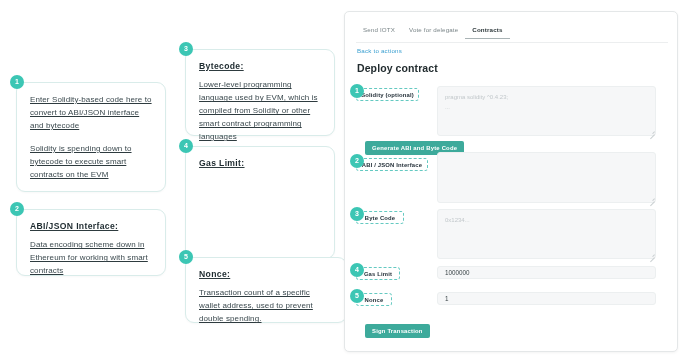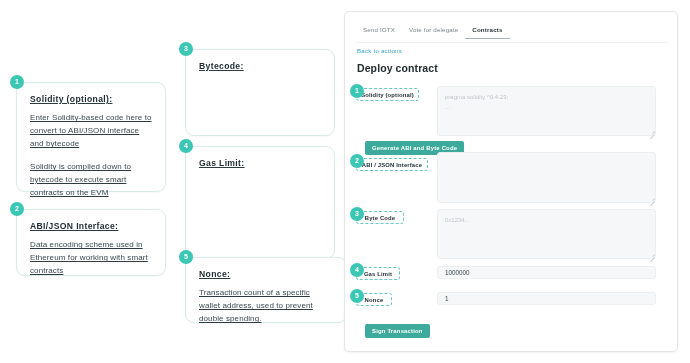--- a/index.html
+++ b/index.html
@@ -197,34 +197,34 @@
     padding: 0 7px;
     cursor: pointer;
     white-space: nowrap;
   }
 </style>
 </head>
 <body>
 
 <div class="badge" style="left:10px; top:75px;">1</div>
 <div class="anno-card" style="left:16px; top:82px; width:150px; height:110px;">
-  <div class="anno-title">Solidity (optional):</div>
   <p class="anno-para">Enter Solidity-based code here to convert to ABI/JSON interface and bytecode</p>
-  <p class="anno-para">Solidity is compiled down to bytecode to execute smart contracts on the EVM</p>
+  <p class="anno-para">Solidity is spending down to bytecode to execute smart contracts on the EVM</p>
 </div>
 
 <div class="badge" style="left:10px; top:202px;">2</div>
 <div class="anno-card" style="left:16px; top:209px; width:150px; height:67px;">
   <div class="anno-title">ABI/JSON Interface:</div>
-  <p class="anno-para">Data encoding scheme used in Ethereum for working with smart contracts</p>
+  <p class="anno-para">Data encoding scheme down in Ethereum for working with smart contracts</p>
 </div>
 
 <div class="badge" style="left:179px; top:42px;">3</div>
 <div class="anno-card" style="left:185px; top:49px; width:150px; height:87px;">
   <div class="anno-title">Bytecode:</div>
+  <p class="anno-para">Lower-level programming language used by EVM, which is compiled from Solidity or other smart contract programming languages</p>
 </div>
 
 <div class="badge" style="left:179px; top:139px;">4</div>
 <div class="anno-card" style="left:185px; top:146px; width:150px; height:113px;">
   <div class="anno-title">Gas Limit:</div>
 </div>
 
 <div class="badge" style="left:179px; top:250px;">5</div>
 <div class="anno-card" style="left:185px; top:257px; width:162px; height:66px;">
   <div class="anno-title">Nonce:</div>

